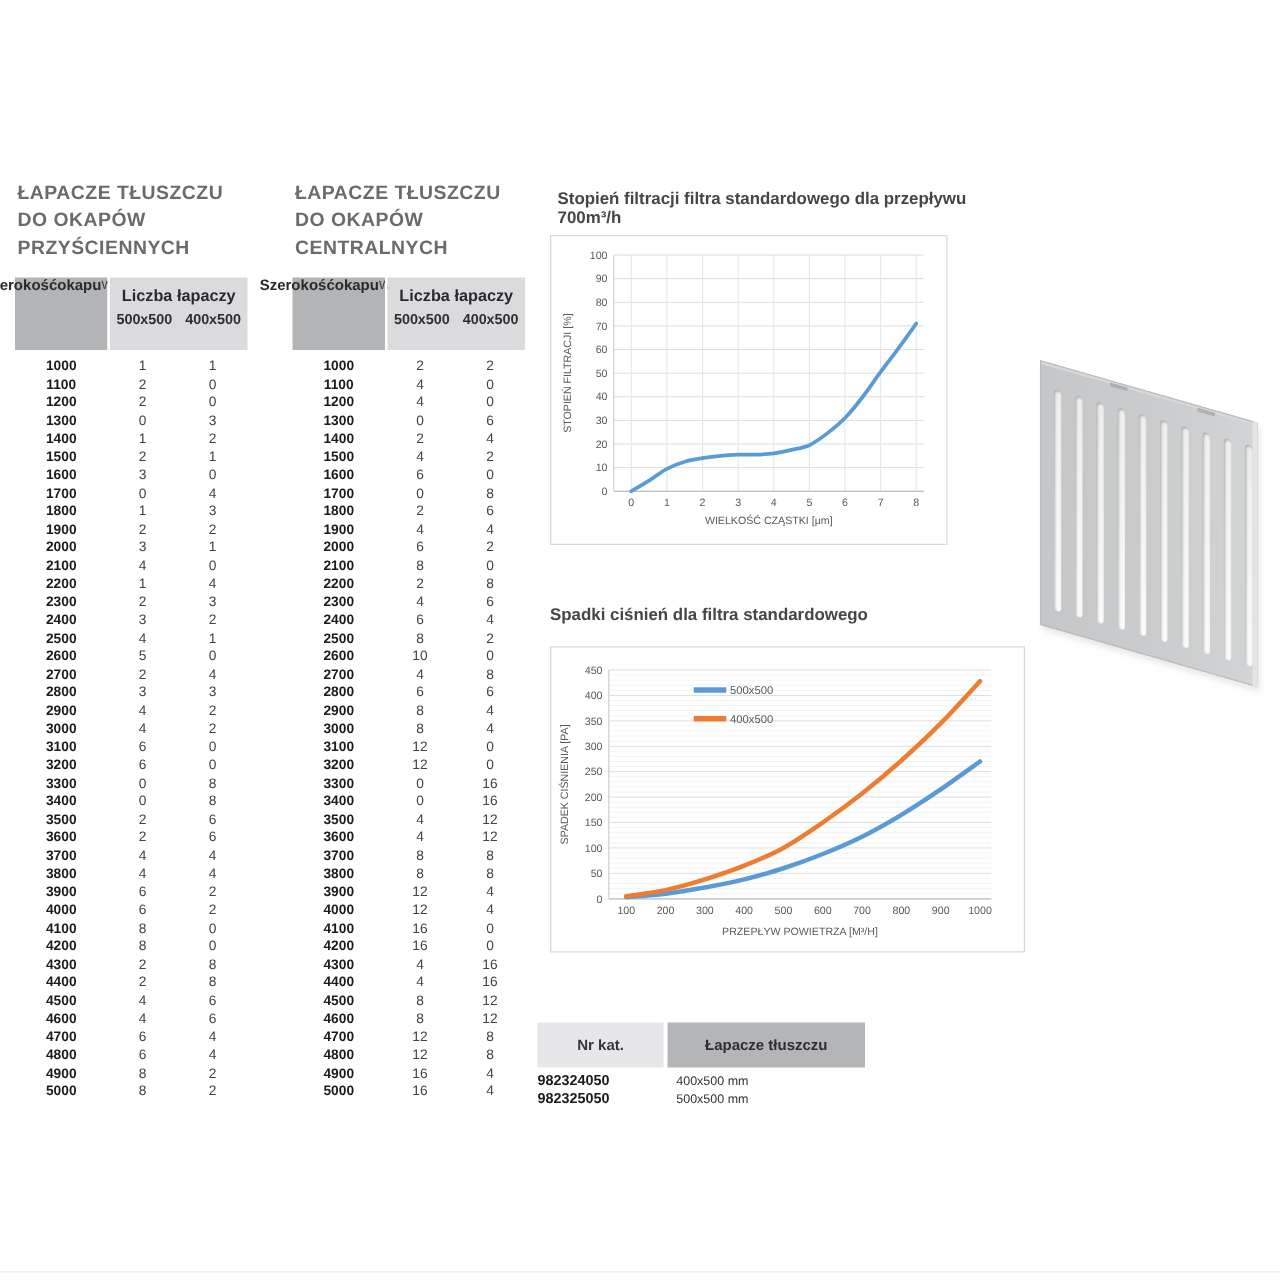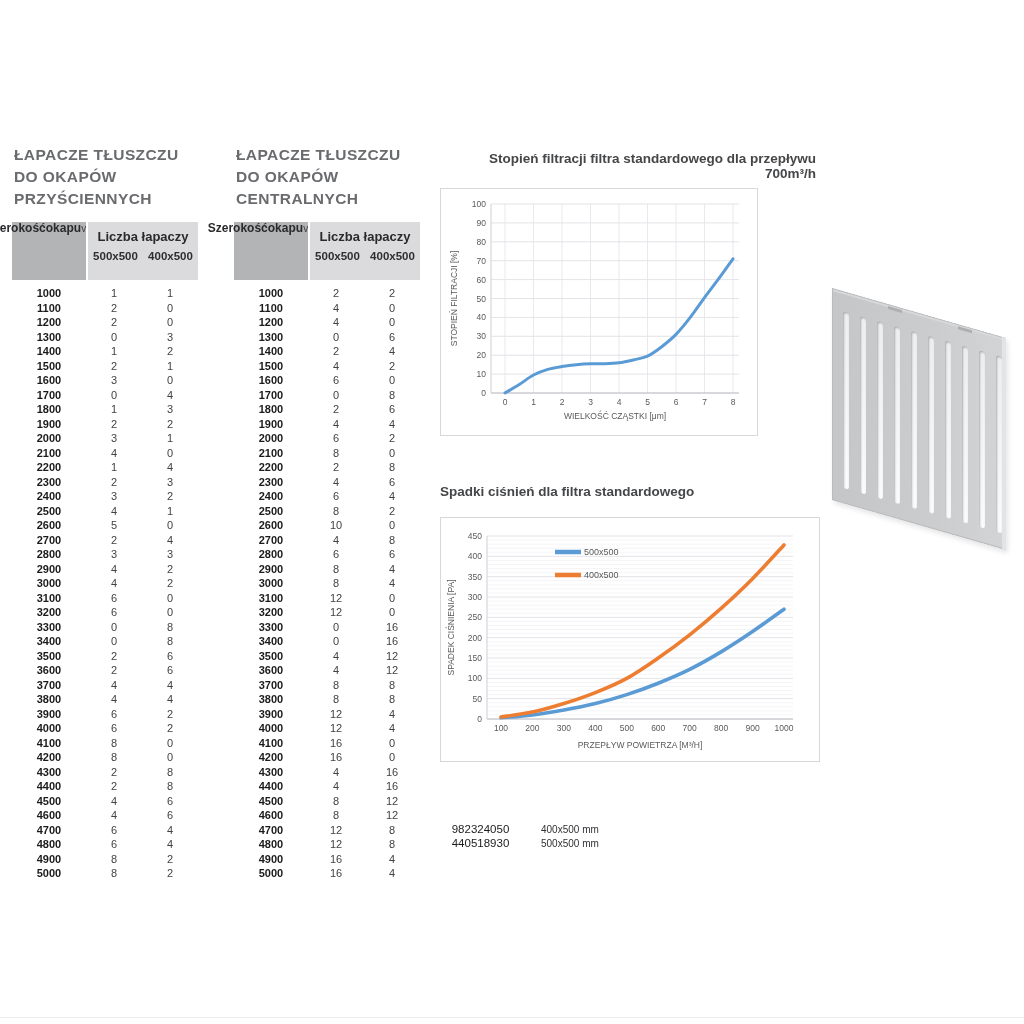--- a/index.html
+++ b/index.html
@@ -27,37 +27,37 @@
   .spec-head .hgroup{width:110px;background:#dbdbdd;}
   .hgroup .gtitle{font-weight:bold;font-size:13px;color:#2a2a2c;text-align:center;padding-top:7px;}
   .hgroup .gcols{display:flex;margin-top:6px;}
   .hgroup .gcols div{width:55px;text-align:center;font-weight:bold;font-size:11.5px;color:#2e2e30;}
   .spec-rows{position:absolute;top:142px;left:0;width:186px;}
   .spec-rows .r{display:grid;grid-template-columns:74px 56px 56px;height:14.5px;align-items:center;}
   .spec-rows .w{font-weight:bold;font-size:11px;text-align:center;color:#1b1b1d;}
   .spec-rows .c{font-size:11px;text-align:center;color:#424244;}
   
   .chart-title{position:absolute;font-weight:bold;color:#454648;font-size:13.5px;}
-  #chart1-title{left:446px;top:151px;width:370px;text-align:right;}
+  #chart1-title{left:446px;top:151px;width:370px;text-align:left;}
   #chart2-title{left:440px;top:484px;width:378px;text-align:left;}
   .chart-box{position:absolute;background:#ffffff;border:1px solid #d8d8da;}
   #chart1-box{left:440px;top:188px;width:316px;height:246px;}
   #chart2-box{left:440px;top:517px;width:378px;height:243px;}
   .chart-box svg{display:block;width:100%;height:100%;}
   
   .catalog{position:absolute;left:430px;top:818px;width:262px;}
   .cat-head{display:flex;}
   .cat-head .ch1{width:101px;height:36px;background:#e7e7e9;display:flex;align-items:center;justify-content:center;
     font-weight:bold;font-size:12px;color:#37373a;}
   .cat-head .chgap{width:3px;background:#ffffff;}
   .cat-head .ch2{width:158px;height:36px;background:#b4b5b7;display:flex;align-items:center;justify-content:center;
     font-weight:bold;font-size:12px;color:#2e2e31;}
   .cat-rows{margin-top:4px;}
   .cat-rows .cr{display:flex;height:14px;align-items:center;}
-  .cat-rows .cnum{width:101px;text-align:center;font-weight:normal;font-size:11.5px;color:#1b1b1d;}
+  .cat-rows .cnum{width:101px;font-weight:bold;font-size:11.5px;color:#1b1b1d;}
   .cat-rows .csize{padding-left:10px;font-size:10px;color:#323235;}
   
   .filter{
     position:absolute;left:832px;top:288px;width:174px;height:212px;
     transform:skewY(16deg);transform-origin:0 0;
     background:linear-gradient(90deg,#c5c6c8 0%,#cbccce 55%,#d3d4d6 100%);
     box-shadow:inset 0 0 0 1px #babbbd, inset 0 3px 0 #d7d8da, 2px 3px 5px rgba(0,0,0,.10);
   }
   .filter .slot{
     position:absolute;top:20px;bottom:15px;width:6px;border-radius:3px;
@@ -682,25 +682,30 @@
     <div class="slot" style="left: 62px;"></div>
     <div class="slot" style="left: 79px;"></div>
     <div class="slot" style="left: 96px;"></div>
     <div class="slot" style="left: 113px;"></div>
     <div class="slot" style="left: 130px;"></div>
     <div class="slot" style="left: 147px;"></div>
     <div class="slot" style="left: 164px;"></div>
   </div>
 
 <div class="catalog">
+  <div class="cat-head">
+    <div class="ch1">Nr kat.</div>
+    <div class="chgap"></div>
+    <div class="ch2">Łapacze tłuszczu</div>
+  </div>
   <div class="cat-rows" id="cat-rows">
       <div class="cr">
         <div class="cnum">982324050</div>
         <div class="csize">400x500 mm</div>
       </div>
       <div class="cr">
-        <div class="cnum">440518930</div>
+        <div class="cnum">982325050</div>
         <div class="csize">500x500 mm</div>
       </div>
     </div>
 </div>
 
 <div class="page-bottom-line"></div>
 
 </body></html>

